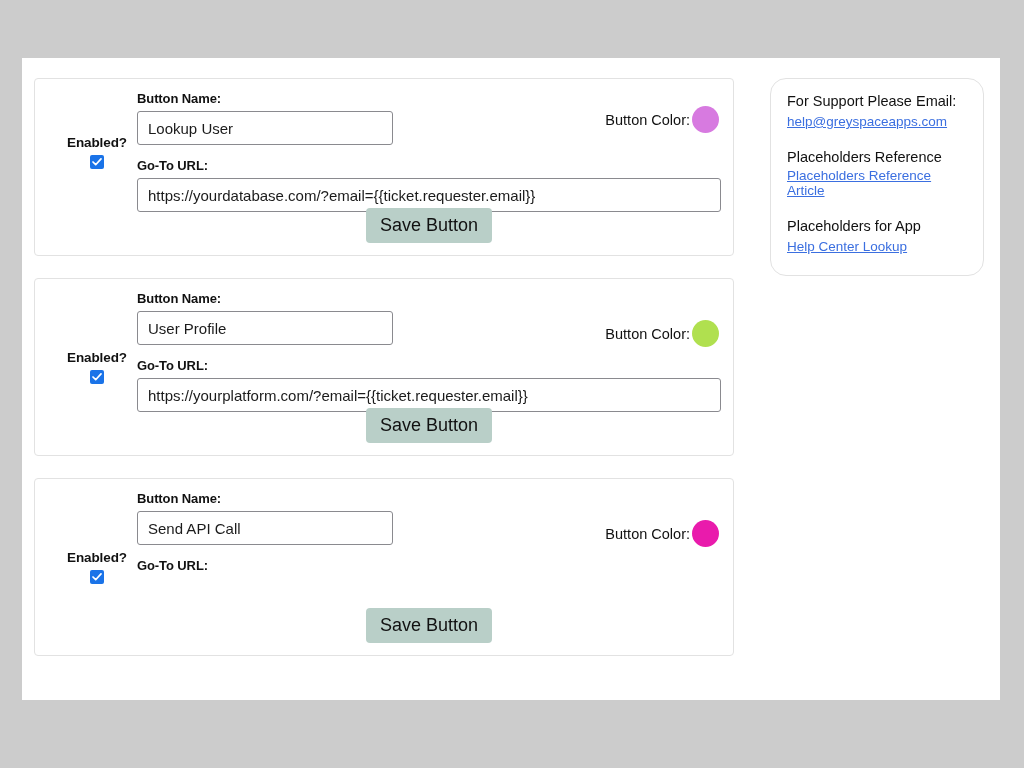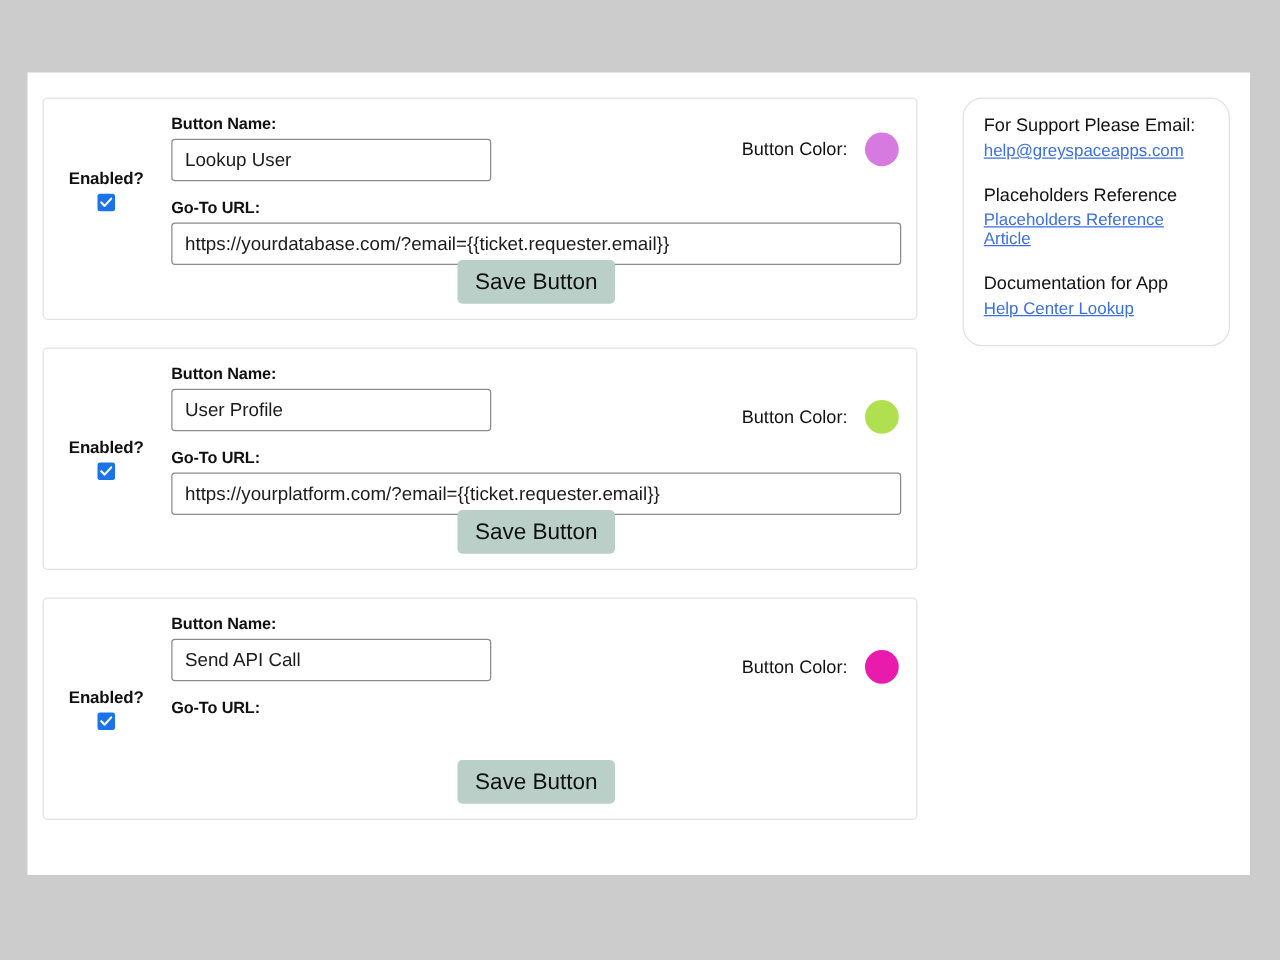--- a/index.html
+++ b/index.html
@@ -38,21 +38,21 @@
     border-radius: 4px;
     background: #ffffff;
     margin-bottom: 22px;
     padding: 14px 14px 16px 14px;
     height: 178px;
   }
   .button-card:last-child { margin-bottom: 0; }
 
   .enabled-col {
     position: absolute;
-    left: 8px; top: 56px;
+    left: 20px; top: 56px;
     width: 84px;
     text-align: center;
   }
   .card-2 .enabled-col { top: 71px; }
   .card-3 .enabled-col { top: 71px; }
 
   .enabled-label {
     font-size: 13.5px;
     font-weight: bold;
     color: #111111;
@@ -100,21 +100,21 @@
     height: 34px;
   }
   .name-input { width: 256px; margin-bottom: 13px; }
   .url-input  { width: 584px; margin-bottom: 0; }
 
   .color-col {
     position: absolute;
     right: 14px; top: 27px;
     display: flex;
     align-items: center;
-    gap: 14px;
+    gap: 2px;
   }
   .card-2 .color-col { top: 41px; }
   .card-3 .color-col { top: 41px; }
 
   .color-label {
     font-size: 14.5px;
     color: #111111;
     white-space: nowrap;
   }
   .color-swatch {
@@ -248,19 +248,19 @@
     <div id="support-panel">
       <div class="support-block">
         <div class="support-heading">For Support Please Email:</div>
         <a class="support-link">help@greyspaceapps.com</a>
       </div>
       <div class="support-block">
         <div class="support-heading">Placeholders Reference</div>
         <a class="support-link">Placeholders Reference Article</a>
       </div>
       <div class="support-block">
-        <div class="support-heading">Documentation for App</div>
+        <div class="support-heading">Placeholders for App</div>
         <a class="support-link">Help Center Lookup</a>
       </div>
     </div>
 
   </div>
 </div>
 
 </body></html>

